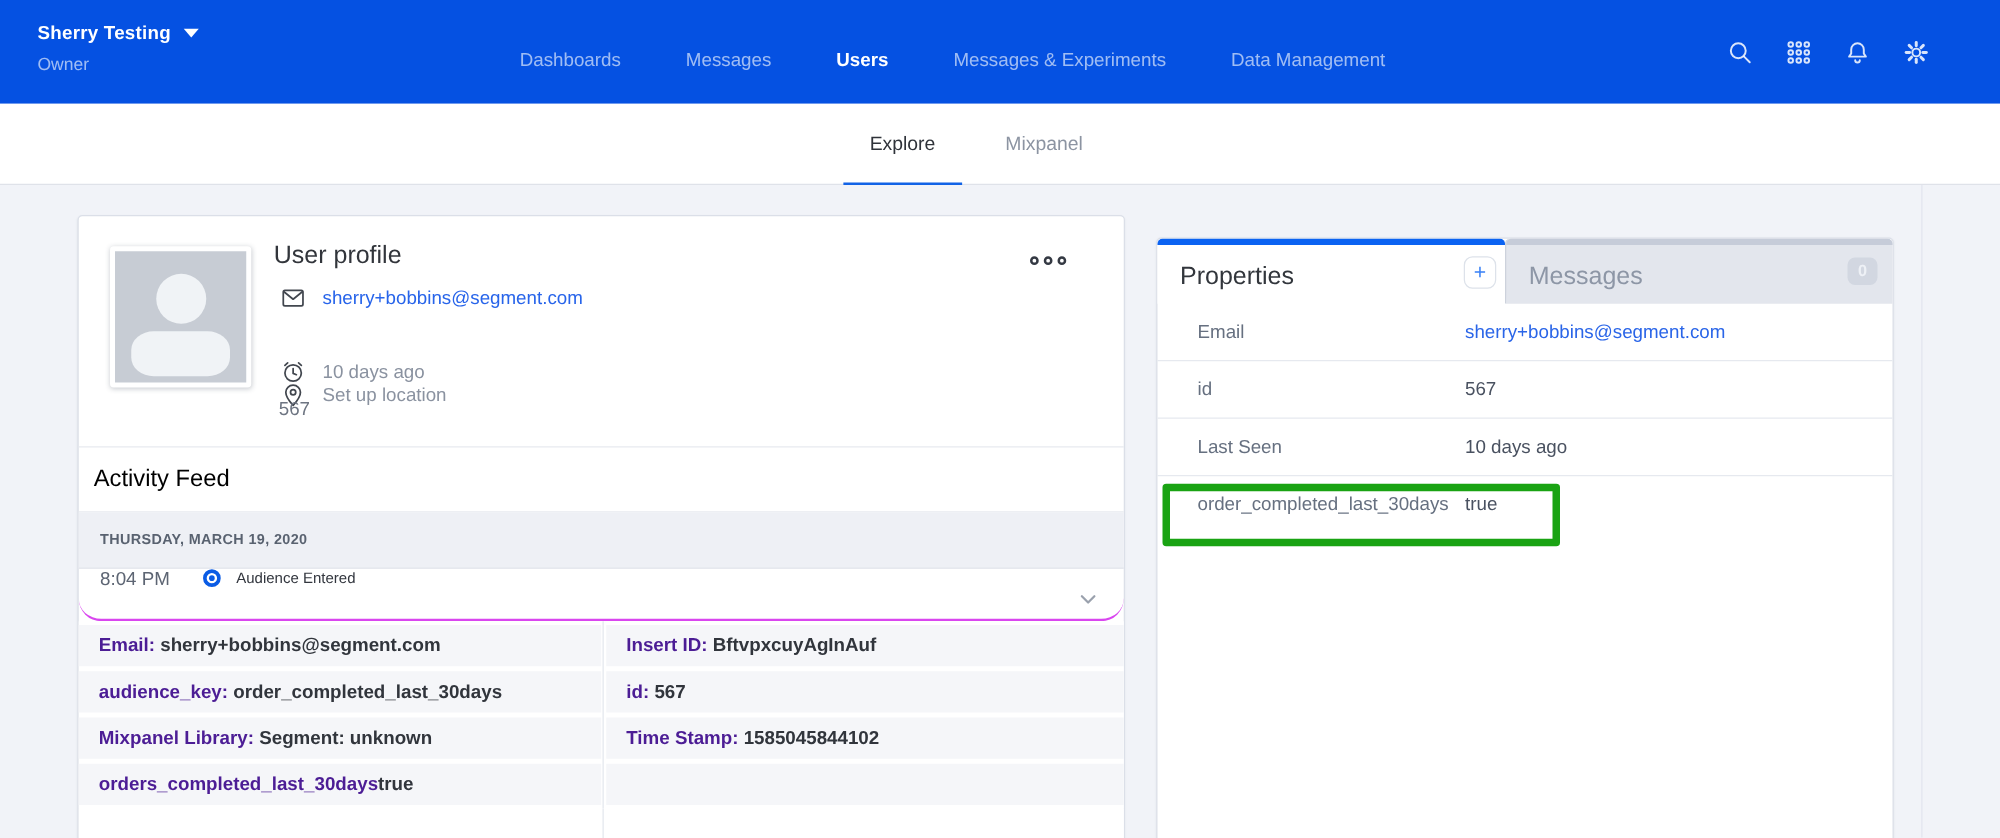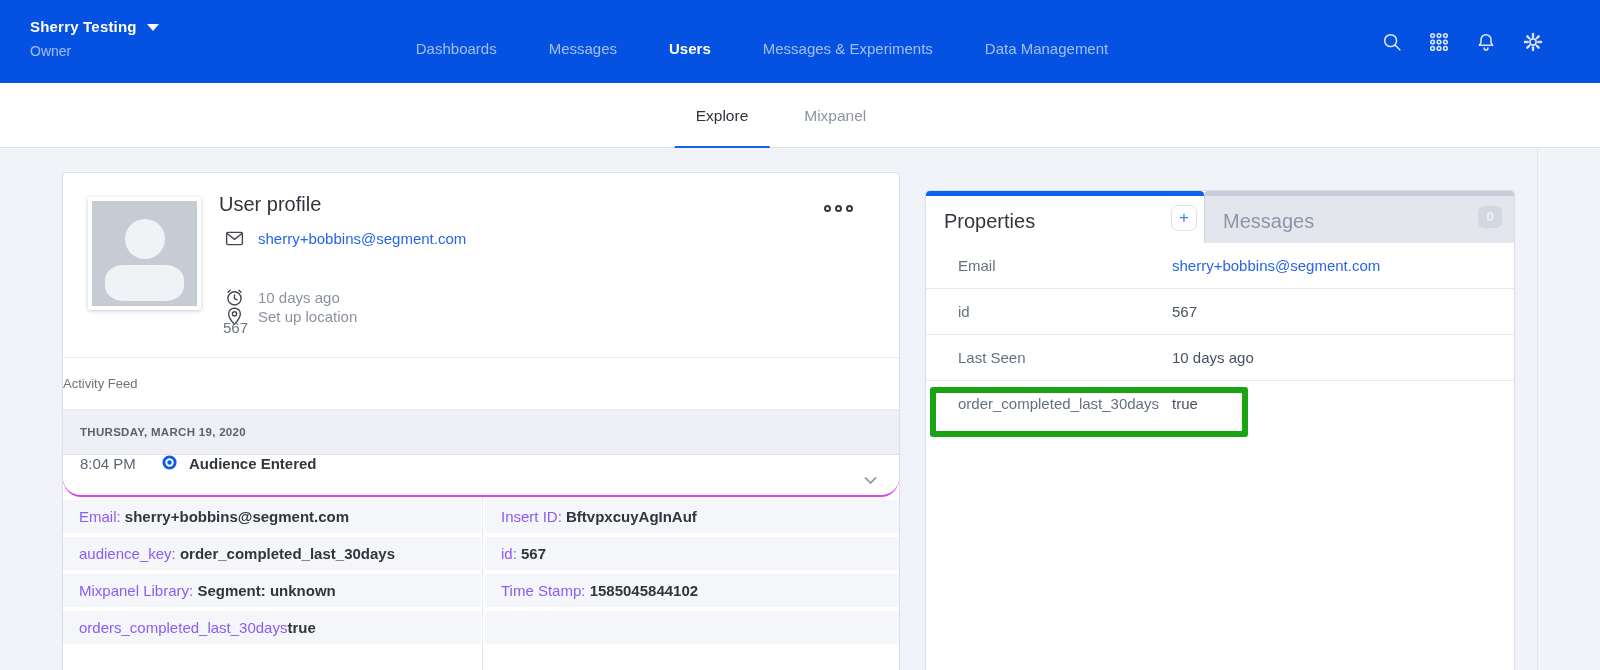--- a/index.html
+++ b/index.html
@@ -68,41 +68,41 @@
   .row-lastseen { top: 114px; }
   .profile-link { font-size: 15px; color: #2764ea; cursor: pointer; }
   .profile-muted { font-size: 15px; color: #8a92a0; }
   .profile-id { position: absolute; left: 160px; top: 146px; font-size: 15px; color: #6e7582; }
   .more-menu { position: absolute; right: 42px; top: 28px; display: flex; gap: 4px;
     cursor: pointer; padding: 4px; }
   .more-menu i { display: block; width: 7px; height: 7px; border: 2px solid #343943;
     border-radius: 50%; }
 
   
-  .activity-title { height: 52px; line-height: 52px; padding-left: 0;
-    font-size: 13px; color: #737373; border-bottom: 1px solid #e8eaef; }
+  .activity-title { height: 52px; line-height: 52px; padding-left: 12px;
+    font-size: 19px; color: #000000; border-bottom: 1px solid #e8eaef; }
   .date-band { height: 45px; background: #eef0f5; border-bottom: 1px solid #e2e5eb;
     display: flex; align-items: center; padding-left: 17px; font-size: 11.5px;
     font-weight: 700; letter-spacing: .3px; color: #596270; }
   .event-row { position: relative; height: 42px; display: flex; align-items: flex-start;
     border-bottom: 2px solid #d946ef; cursor: pointer; border-radius: 18px; }
   .event-time { margin-left: 17px; font-size: 15px; color: #5d6573; width: 64px; }
   .audience-icon { margin-left: 18px; margin-right: 12px; display: flex; }
-  .event-name { font-size: 15px; color: #32363e; font-weight: bold; }
+  .event-name { font-size: 12px; color: #32363e; }
   .event-chevron { position: absolute; right: 22px; top: 16px; }
   .event-chevron svg { stroke: #9aa1ad; fill: none; stroke-width: 1.8;
     stroke-linecap: round; stroke-linejoin: round; }
 
   .detail-grid { position: relative; display: grid; grid-template-columns: 418px 1fr;
     gap: 4px; background: #fff; padding: 3px 0; }
   .detail-grid::after { content: ""; position: absolute; left: 419px; top: 0;
     bottom: 0; width: 1px; background: #e4e7ee; }
   .detail-cell { height: 33px; background: #f5f6f9; display: flex; align-items: center;
     padding-left: 16px; font-size: 15px; white-space: nowrap; overflow: hidden; }
-  .detail-cell .lab { color: #8b5cf6; white-space: pre; }
+  .detail-cell .lab { color: #4c1d95; white-space: pre; font-weight: bold; }
   .detail-cell .val { color: #31353c; font-weight: 700; }
   .detail-footer { position: relative; height: 40px; background: #fff; }
   .detail-footer::after { content: ""; position: absolute; left: 419px; top: 0;
     bottom: 0; width: 1px; background: #e4e7ee; }
 
   
   .panel-tabbar { display: flex; height: 52px; }
   .ptab { position: relative; cursor: pointer; }
   .ptab-properties { width: 278px; background: #fff; border-radius: 4px 4px 0 0; }
   .ptab-properties::before { content: ""; position: absolute; left: 0; right: 0;

